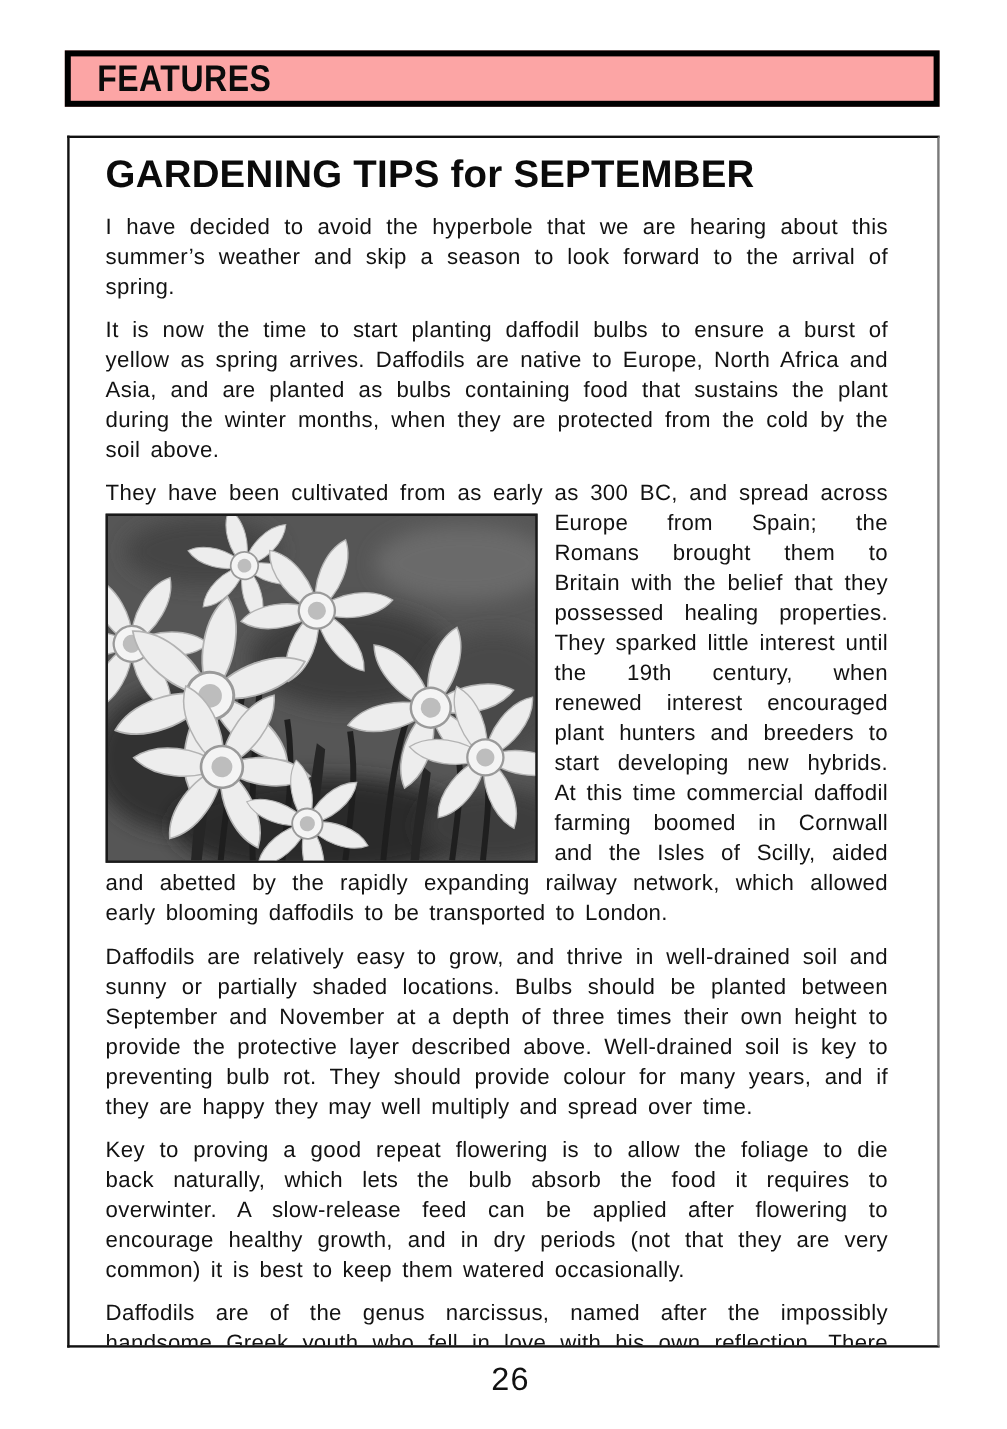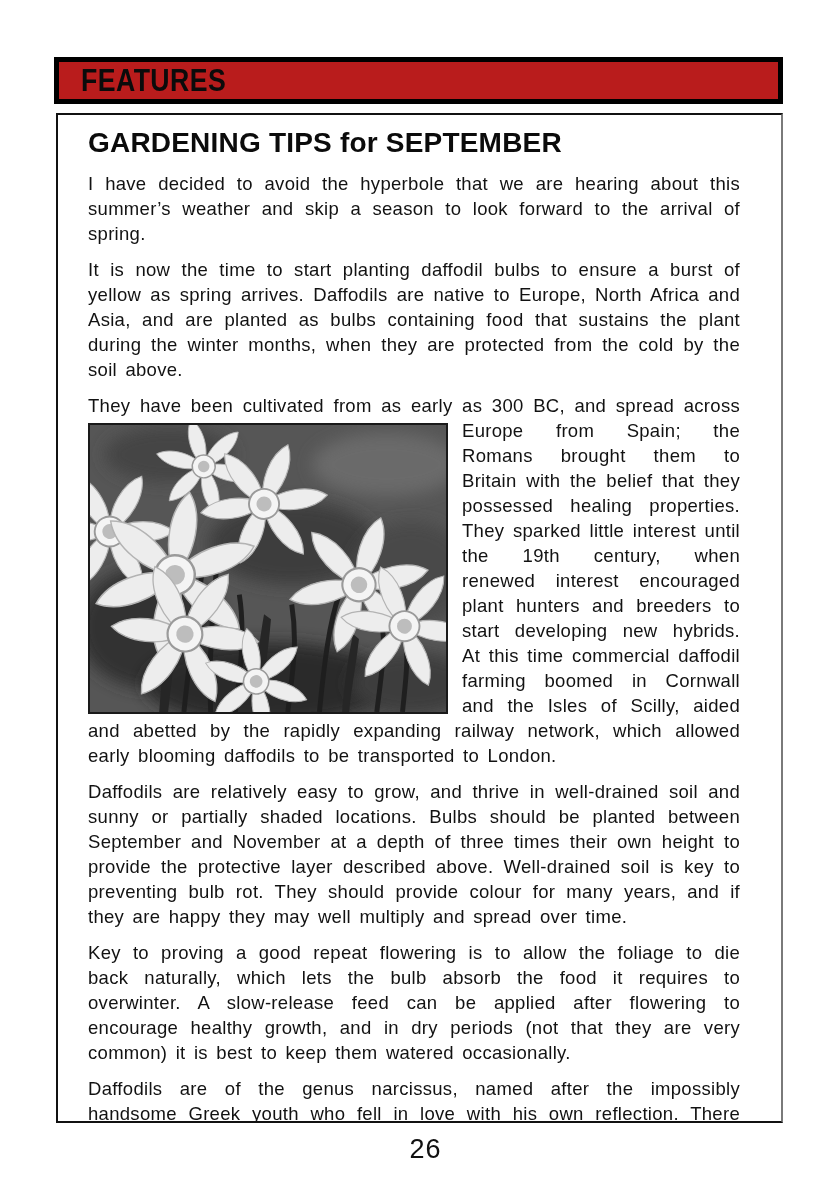--- a/index.html
+++ b/index.html
@@ -13,26 +13,26 @@
     position: relative;
     font-family: "Liberation Sans", sans-serif;
     color: #121212;
     overflow: hidden;
   }
 
   
   .features-box {
     position: absolute;
     left: 54px;
-    top: 57px;
+    top: 42px;
     width: 729px;
     height: 47px;
     box-sizing: border-box;
     border: 5px solid #000000;
-    background: #b91c1c;
+    background: #fca5a5;
     display: flex;
     align-items: center;
   }
   .features-label {
     font-size: 31px;
     font-weight: bold;
     color: #0b0b0b;
     margin-left: 22px;
     transform: scaleX(0.86);
     transform-origin: 0 50%;
@@ -48,21 +48,21 @@
     width: 727px;
     height: 1010px;
     box-sizing: border-box;
     border: 2px solid #111111;
     border-right-color: #7a7a7a;
     padding: 10px 41px 0 30px;
     overflow: hidden;
     background: #ffffff;
   }
   .article-title {
-    font-size: 28px;
+    font-size: 32px;
     font-weight: bold;
     margin: 2px 0 12px 0;
     letter-spacing: 0.2px;
     color: #0b0b0b;
     white-space: nowrap;
   }
   .para {
     font-size: 18.5px;
     line-height: 25px;
     text-align: justify;

